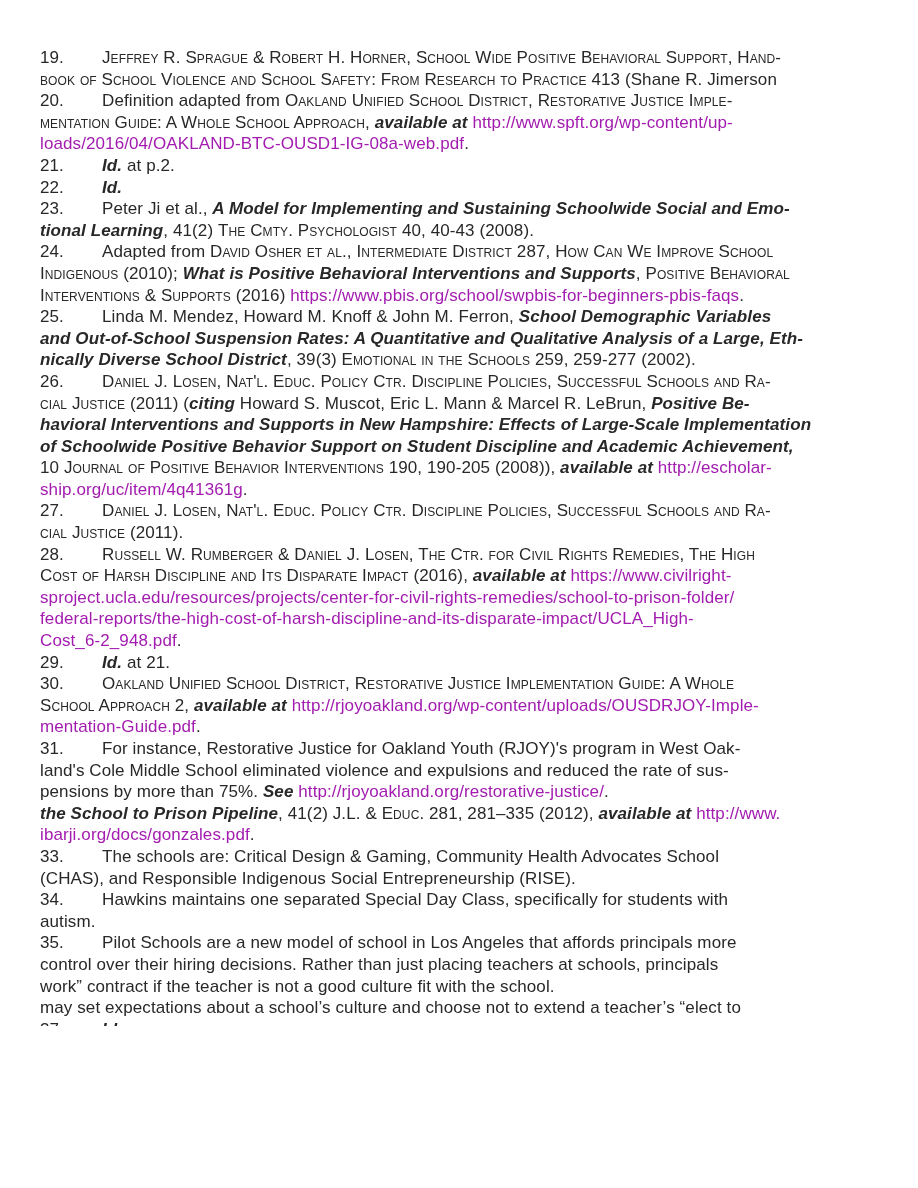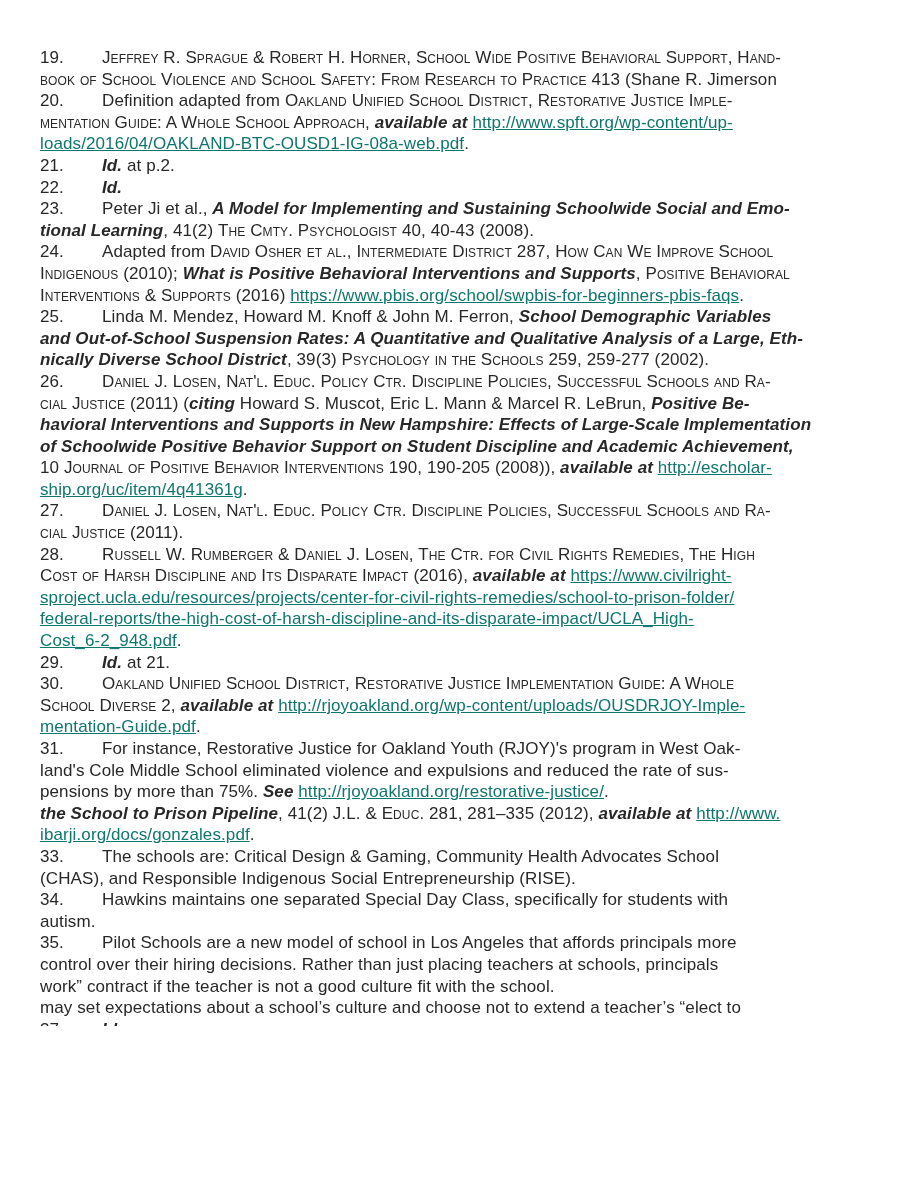--- a/index.html
+++ b/index.html
@@ -29,21 +29,21 @@
     white-space: nowrap;
     height: 21.6px;
   }
   .num {
     display: inline-block;
     width: 62px;
   }
   .p  { font-style: normal; font-weight: normal; }
   .sc { font-variant: small-caps; }
   .i  { font-style: italic; font-weight: bold; }
-  .a  { color: #0f766e; text-decoration: underline; }
+  .a  { color: #a21caf; }
   .pageno {
     position: absolute;
     top: 1140px;
     right: 37px;
     font-size: 10px;
     color: #4c1d95;
   }
 </style>
 </head>
 <body>
@@ -57,37 +57,37 @@
       <div class="line"><span class="a">loads/2016/04/OAKLAND-BTC-OUSD1-IG-08a-web.pdf</span><span class="p">.</span></div>
       <div class="line"><span class="num">21.</span><span class="i">Id.</span><span class="p"> at p.2.</span></div>
       <div class="line"><span class="num">22.</span><span class="i">Id.</span></div>
       <div class="line"><span class="num">23.</span><span class="p">Peter Ji et al., </span><span class="i">A Model for Implementing and Sustaining Schoolwide Social and Emo-</span></div>
       <div class="line"><span class="i">tional Learning</span><span class="p">, 41(2) </span><span class="sc">The Cmty. Psychologist</span><span class="p"> 40, 40-43 (2008).</span></div>
       <div class="line"><span class="num">24.</span><span class="p">Adapted from </span><span class="sc">David Osher et al., Intermediate District</span><span class="p"> 287, </span><span class="sc">How Can We Improve School</span></div>
       <div class="line"><span class="sc">Indigenous</span><span class="p"> (2010); </span><span class="i">What is Positive Behavioral Interventions and Supports</span><span class="p">, </span><span class="sc">Positive Behavioral</span></div>
       <div class="line"><span class="sc">Interventions &amp; Supports</span><span class="p"> (2016) </span><span class="a">https://www.pbis.org/school/swpbis-for-beginners-pbis-faqs</span><span class="p">.</span></div>
       <div class="line"><span class="num">25.</span><span class="p">Linda M. Mendez, Howard M. Knoff &amp; John M. Ferron, </span><span class="i">School Demographic Variables</span></div>
       <div class="line"><span class="i">and Out-of-School Suspension Rates: A Quantitative and Qualitative Analysis of a Large, Eth-</span></div>
-      <div class="line"><span class="i">nically Diverse School District</span><span class="p">, 39(3) </span><span class="sc">Psychology in the Schools</span><span class="p"> 259, 259-277 (2002).</span></div>
+      <div class="line"><span class="i">nically Diverse School District</span><span class="p">, 39(3) </span><span class="sc">Emotional in the Schools</span><span class="p"> 259, 259-277 (2002).</span></div>
       <div class="line"><span class="num">26.</span><span class="sc">Daniel J. Losen, Nat'l. Educ. Policy Ctr. Discipline Policies, Successful Schools and Ra-</span></div>
       <div class="line"><span class="sc">cial Justice</span><span class="p"> (2011) (</span><span class="i">citing</span><span class="p"> Howard S. Muscot, Eric L. Mann &amp; Marcel R. LeBrun, </span><span class="i">Positive Be-</span></div>
       <div class="line"><span class="i">havioral Interventions and Supports in New Hampshire: Effects of Large-Scale Implementation</span></div>
       <div class="line"><span class="i">of Schoolwide Positive Behavior Support on Student Discipline and Academic Achievement,</span></div>
       <div class="line"><span class="p">10 </span><span class="sc">Journal of Positive Behavior Interventions</span><span class="p"> 190, 190-205 (2008)), </span><span class="i">available at </span><span class="a">http://escholar-</span></div>
       <div class="line"><span class="a">ship.org/uc/item/4q41361g</span><span class="p">.</span></div>
       <div class="line"><span class="num">27.</span><span class="sc">Daniel J. Losen, Nat'l. Educ. Policy Ctr. Discipline Policies, Successful Schools and Ra-</span></div>
       <div class="line"><span class="sc">cial Justice</span><span class="p"> (2011).</span></div>
       <div class="line"><span class="num">28.</span><span class="sc">Russell W. Rumberger &amp; Daniel J. Losen, The Ctr. for Civil Rights Remedies, The High</span></div>
       <div class="line"><span class="sc">Cost of Harsh Discipline and Its Disparate Impact</span><span class="p"> (2016), </span><span class="i">available at </span><span class="a">https://www.civilright-</span></div>
       <div class="line"><span class="a">sproject.ucla.edu/resources/projects/center-for-civil-rights-remedies/school-to-prison-folder/</span></div>
       <div class="line"><span class="a">federal-reports/the-high-cost-of-harsh-discipline-and-its-disparate-impact/UCLA_High-</span></div>
       <div class="line"><span class="a">Cost_6-2_948.pdf</span><span class="p">.</span></div>
       <div class="line"><span class="num">29.</span><span class="i">Id.</span><span class="p"> at 21.</span></div>
       <div class="line"><span class="num">30.</span><span class="sc">Oakland Unified School District, Restorative Justice Implementation Guide: A Whole</span></div>
-      <div class="line"><span class="sc">School Diverse</span><span class="p"> 2, </span><span class="i">available at </span><span class="a">http://rjoyoakland.org/wp-content/uploads/OUSDRJOY-Imple-</span></div>
+      <div class="line"><span class="sc">School Approach</span><span class="p"> 2, </span><span class="i">available at </span><span class="a">http://rjoyoakland.org/wp-content/uploads/OUSDRJOY-Imple-</span></div>
       <div class="line"><span class="a">mentation-Guide.pdf</span><span class="p">.</span></div>
       <div class="line"><span class="num">31.</span><span class="p">For instance, Restorative Justice for Oakland Youth (RJOY)'s program in West Oak-</span></div>
       <div class="line"><span class="p">land's Cole Middle School eliminated violence and expulsions and reduced the rate of sus-</span></div>
       <div class="line"><span class="p">pensions by more than 75%. </span><span class="i">See</span><span class="p"> </span><span class="a">http://rjoyoakland.org/restorative-justice/</span><span class="p">.</span></div>
       <div class="line"><span class="i">the School to Prison Pipeline</span><span class="p">, 41(2) J.L. &amp; </span><span class="sc">Educ.</span><span class="p"> 281, 281–335 (2012), </span><span class="i">available at </span><span class="a">http://www.</span></div>
       <div class="line"><span class="a">ibarji.org/docs/gonzales.pdf</span><span class="p">.</span></div>
       <div class="line"><span class="num">33.</span><span class="p">The schools are: Critical Design &amp; Gaming, Community Health Advocates School</span></div>
       <div class="line"><span class="p">(CHAS), and Responsible Indigenous Social Entrepreneurship (RISE).</span></div>
       <div class="line"><span class="num">34.</span><span class="p">Hawkins maintains one separated Special Day Class, specifically for students with</span></div>
       <div class="line"><span class="p">autism.</span></div>

